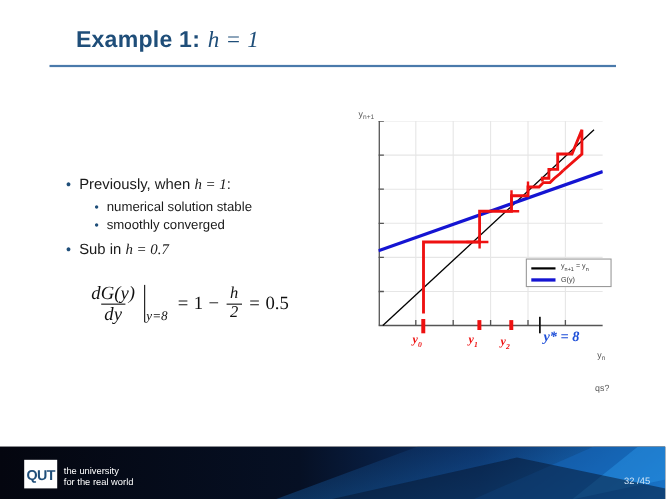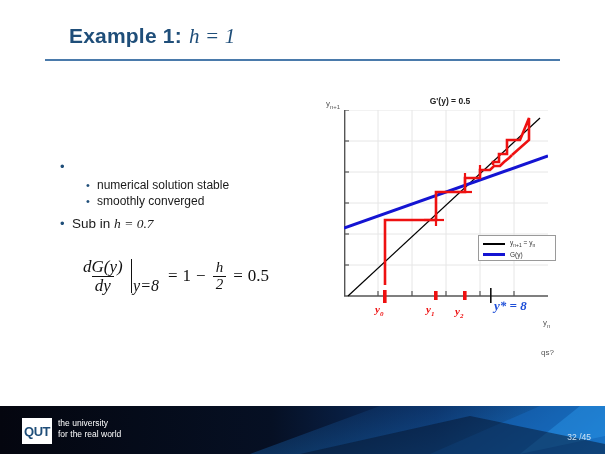--- a/index.html
+++ b/index.html
@@ -42,21 +42,21 @@
     font-size:17px;color:#111;
     display:flex;align-items:center;
   }
   .frac{display:inline-flex;flex-direction:column;align-items:center;
         vertical-align:middle;line-height:1.05;margin:0 2px;}
   .frac .num{padding:0 3px;font-style:italic;}
   .frac .den{padding:0 3px;font-style:italic;border-top:1.2px solid #111;}
   .frac.small{font-size:15px;}
   .evalbar{display:inline-flex;align-items:flex-end;margin-left:3px;margin-right:4px;}
   .evalbar .bar{width:1.4px;height:34px;background:#111;display:inline-block;}
-  .evalbar .sub{font-size:16px;font-style:italic;margin-left:1px;position:relative;top:2px;text-align:center;}
+  .evalbar .sub{font-size:12px;font-style:italic;margin-left:1px;position:relative;top:2px;text-align:center;}
   .eqsym{margin:0 5px;font-style:normal;}
   
   .chart{position:absolute;left:326px;top:96px;width:240px;height:250px;}
   .chart-title{
     position:absolute;left:64px;top:0px;width:120px;text-align:center;
     font-size:8.5px;font-weight:bold;color:#222;
   }
   .ylabel{position:absolute;left:0px;top:3px;font-size:8px;color:#555;}
   .ylabel sub{font-size:6px;}
   .xlabel{position:absolute;left:217px;top:222px;font-size:8px;color:#555;}
@@ -70,41 +70,42 @@
   }
   .legend-row{display:flex;align-items:center;height:9px;margin-bottom:2px;}
   .legend-line{width:22px;height:0;border-top-width:2px;border-top-style:solid;margin-right:5px;}
   .legend-txt{font-size:6.5px;color:#333;white-space:nowrap;}
   .legend-txt sub{font-size:5px;}
   .qs{position:absolute;left:215px;top:252px;font-size:8px;color:#555;}
   
   .footer{position:absolute;left:0;bottom:0;width:605px;height:48px;overflow:hidden;
           background:#04060f;}
   .footer svg{position:absolute;left:0;top:0;}
-  .logo{position:absolute;left:22px;top:12px;display:flex;align-items:flex-start;}
+  .logo{position:absolute;left:22px;top:12px;display:flex;align-items:flex-end;}
   .logo-box{
     width:30px;height:26px;background:#ffffff;
     display:flex;align-items:center;justify-content:center;
   }
   .logo-box span{font-size:13px;font-weight:bold;color:#1f4e79;letter-spacing:-0.5px;}
   .logo-tag{margin-left:6px;color:#ffffff;font-size:8.5px;font-weight:normal;line-height:1.25;}
   .pagenum{position:absolute;right:14px;bottom:12px;color:#cfe3f5;font-size:8.5px;}
 </style>
 </head>
 <body>
 
 <div class="slide-title">
   <span>Example 1:</span><span class="math">h = 1</span>
 </div>
 <div class="title-rule"></div>
 
 <div class="bullets">
 
   <div class="b1">
     <span class="dot">•</span>
+    <span class="txt"><span>Previously, when </span><span class="mi">h = 1</span><span>:</span></span>
   </div>
 
   <div class="b2wrap">
     <div class="b2">
       <span class="dot">•</span>
       <span class="txt">numerical solution stable</span>
     </div>
     <div class="b2">
       <span class="dot">•</span>
       <span class="txt">smoothly converged</span>
@@ -132,21 +133,20 @@
   <span class="frac small">
     <span class="num">h</span>
     <span class="den mr">2</span>
   </span>
   <span class="eqsym">=</span>
   <span class="mr">0.5</span>
 </div>
 
 <div class="chart">
 
-  <div class="chart-title">G'(y) = 0.5</div>
 
   <div class="ylabel">
     <span>y</span><sub>n+1</sub>
   </div>
   <div class="xlabel">
     <span>y</span><sub>n</sub>
   </div>
 
   <div class="plot">
     <svg width="204" height="194" viewBox="0 0 204 194" xmlns="http://www.w3.org/2000/svg">

